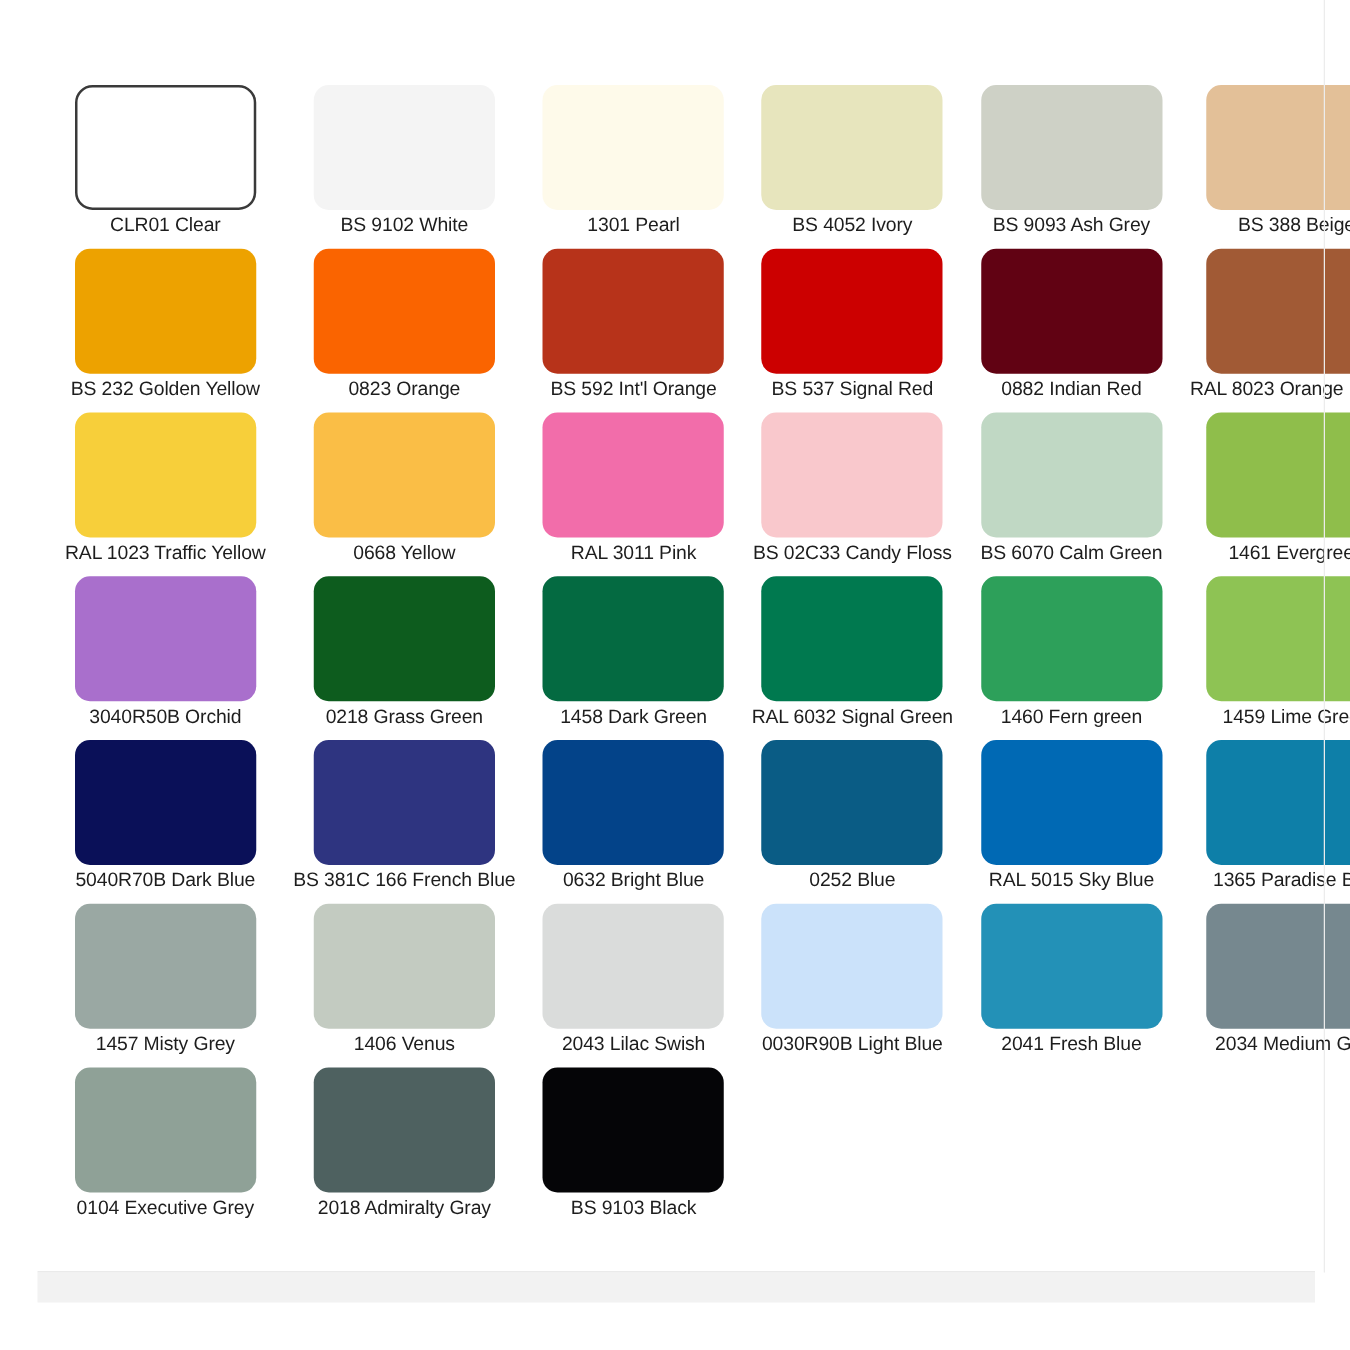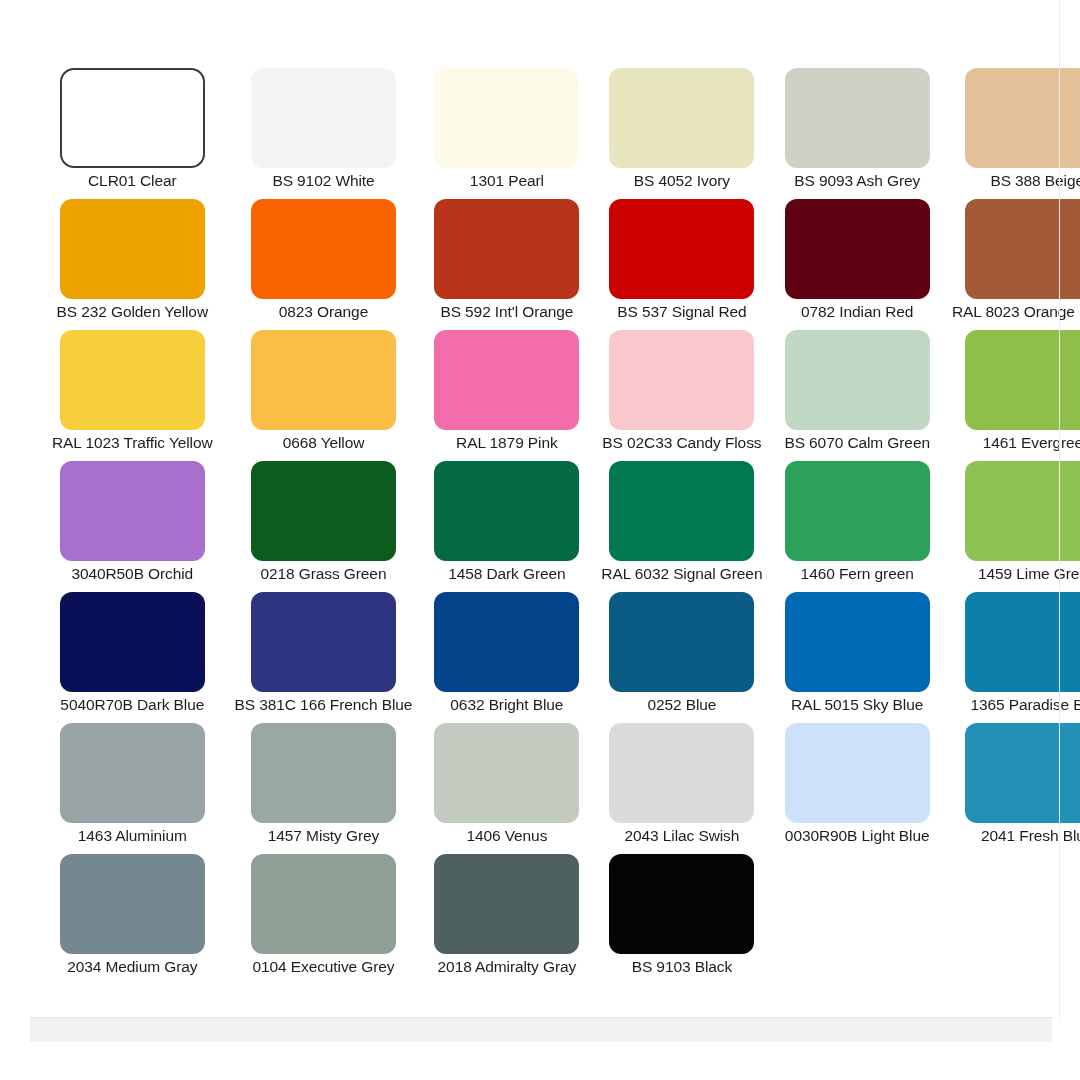--- a/index.html
+++ b/index.html
@@ -134,37 +134,37 @@
         <div class="swatch-cell">
           <div class="swatch-chip" style="background: rgb(183, 51, 26);"></div>
           <div class="swatch-label">BS 592 Int'l Orange</div>
         </div>
         <div class="swatch-cell">
           <div class="swatch-chip" style="background: rgb(204, 0, 0);"></div>
           <div class="swatch-label">BS 537 Signal Red</div>
         </div>
         <div class="swatch-cell">
           <div class="swatch-chip" style="background: rgb(97, 2, 19);"></div>
-          <div class="swatch-label">0782 Indian Red</div>
+          <div class="swatch-label">0882 Indian Red</div>
         </div>
         <div class="swatch-cell">
           <div class="swatch-chip" style="background: rgb(161, 90, 53);"></div>
           <div class="swatch-label">RAL 8023 Orange Brown</div>
         </div>
         <div class="swatch-cell">
           <div class="swatch-chip" style="background: rgb(247, 207, 58);"></div>
           <div class="swatch-label">RAL 1023 Traffic Yellow</div>
         </div>
         <div class="swatch-cell">
           <div class="swatch-chip" style="background: rgb(250, 190, 70);"></div>
           <div class="swatch-label">0668 Yellow</div>
         </div>
         <div class="swatch-cell">
           <div class="swatch-chip" style="background: rgb(242, 109, 170);"></div>
-          <div class="swatch-label">RAL 1879 Pink</div>
+          <div class="swatch-label">RAL 3011 Pink</div>
         </div>
         <div class="swatch-cell">
           <div class="swatch-chip" style="background: rgb(249, 200, 204);"></div>
           <div class="swatch-label">BS 02C33 Candy Floss</div>
         </div>
         <div class="swatch-cell">
           <div class="swatch-chip" style="background: rgb(192, 216, 196);"></div>
           <div class="swatch-label">BS 6070 Calm Green</div>
         </div>
         <div class="swatch-cell">
@@ -211,24 +211,20 @@
           <div class="swatch-chip" style="background: rgb(10, 92, 133);"></div>
           <div class="swatch-label">0252 Blue</div>
         </div>
         <div class="swatch-cell">
           <div class="swatch-chip" style="background: rgb(0, 105, 180);"></div>
           <div class="swatch-label">RAL 5015 Sky Blue</div>
         </div>
         <div class="swatch-cell">
           <div class="swatch-chip" style="background: rgb(14, 127, 168);"></div>
           <div class="swatch-label">1365 Paradise Blue</div>
-        </div>
-        <div class="swatch-cell">
-          <div class="swatch-chip" style="background: rgb(152, 163, 165);"></div>
-          <div class="swatch-label">1463 Aluminium</div>
         </div>
         <div class="swatch-cell">
           <div class="swatch-chip" style="background: rgb(154, 168, 163);"></div>
           <div class="swatch-label">1457 Misty Grey</div>
         </div>
         <div class="swatch-cell">
           <div class="swatch-chip" style="background: rgb(195, 203, 193);"></div>
           <div class="swatch-label">1406 Venus</div>
         </div>
         <div class="swatch-cell">

